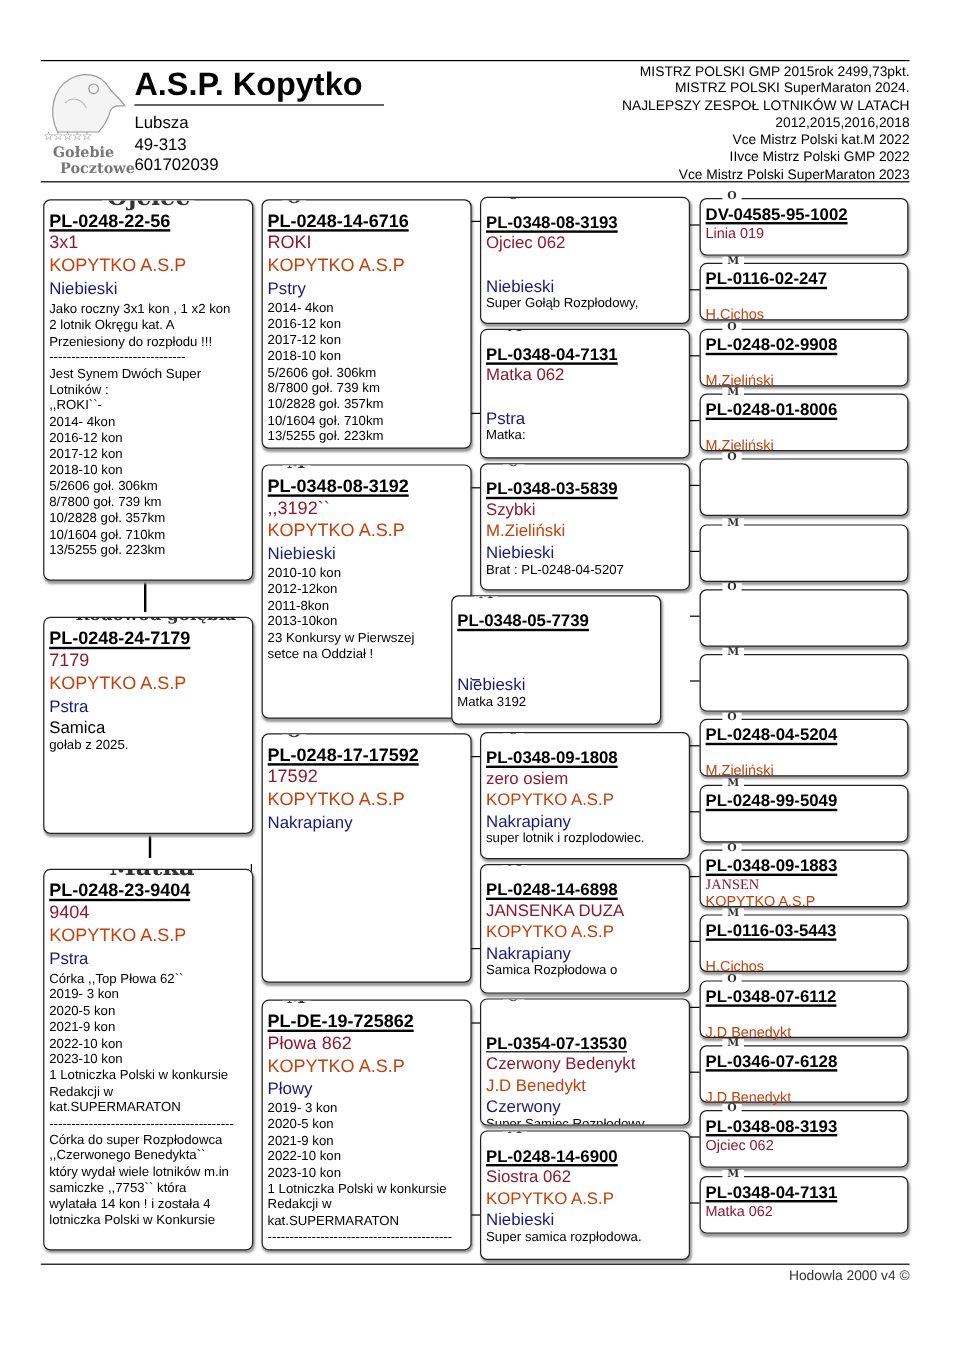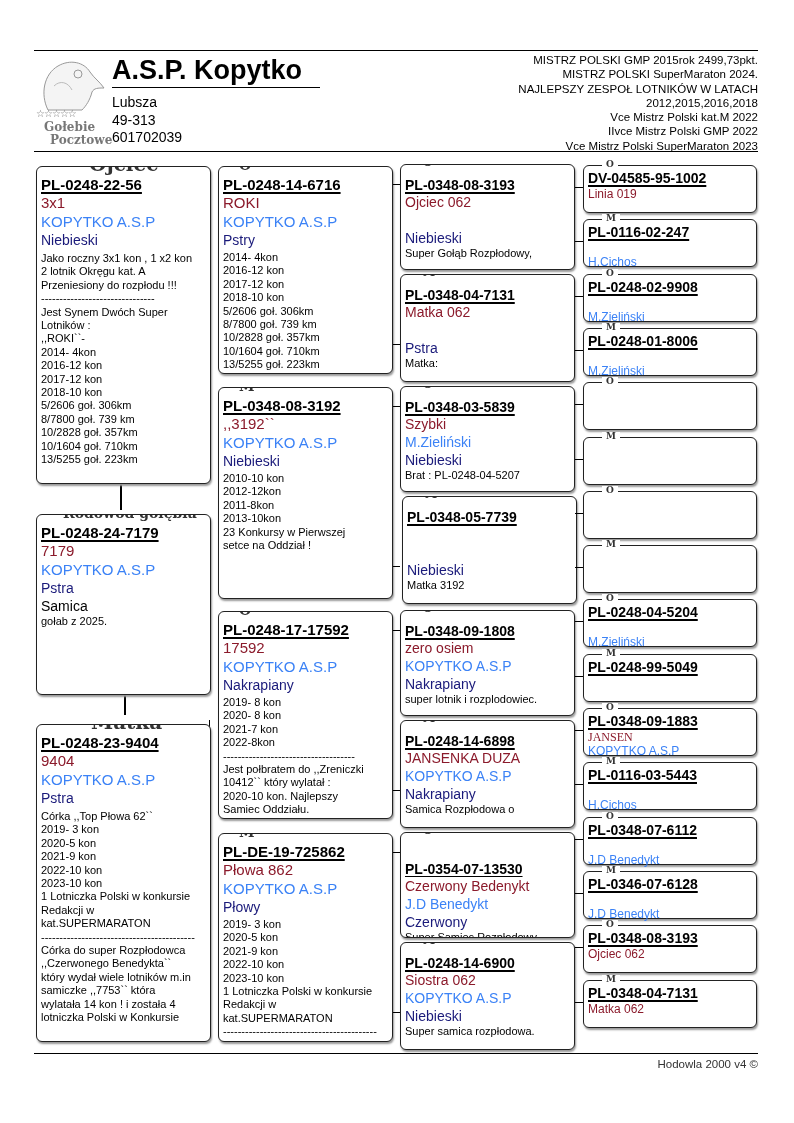--- a/index.html
+++ b/index.html
@@ -18,21 +18,21 @@
   .box.small { overflow:visible; }
   .lbl { position:absolute; background:#fff; font-family:"DejaVu Serif", serif; font-weight:bold; color:#333; padding:0 4px; line-height:1; }
   .lbl.big { font-size:20px; top:-13px; }
   .lbl.med { font-size:14px; top:-9px; }
   .lbl.sm { font-size:11px; top:-8px; }
   .lbl.xs { font-size:9px; top:-6px; }
   .ring { font-weight:bold; text-decoration:underline; text-decoration-thickness:2px; text-underline-offset:2px; white-space:nowrap; }
   .ring.l { font-size:15px; margin-top:9px; }
   .ring.s { font-size:14px; }
   .name { color:#8b1a2b; }
-  .breeder { color:#3b82f6; }
+  .breeder { color:#c2410c; }
   .color { color:#1a1a7a; }
   .note { font-size:11px; line-height:13.4px; white-space:pre-line; }
   .f15 { font-size:15px; line-height:19px; }
   .f14 { font-size:14px; line-height:18px; }
   .f12 { font-size:12px; line-height:14px; }
   .conn { position:absolute; background:#000; }
   .footer { position:absolute; right:36px; top:1058px; font-size:11.5px; color:#333; }
 </style>
 </head>
 <body>
@@ -154,29 +154,20 @@
 2013-10kon
 23 Konkursy w Pierwszej
 setce na Oddział !</div>
 </div>
 <div class="box" style="left:218px; top:611px; width:175px; height:208px;">
   <span class="lbl med" style="left:16px;">O</span>
   <div class="ring l">PL-0248-17-17592</div>
   <div class="name f15">17592</div>
   <div class="breeder f15">KOPYTKO A.S.P</div>
   <div class="color f14" style="margin-bottom:2px;">Nakrapiany</div>
-  <div class="note">2019- 8 kon
-2020- 8 kon
-2021-7 kon
-2022-8kon
-------------------------------------
-Jest połbratem do ,,Zreniczki
-10412`` który wylatał :
-2020-10 kon. Najlepszy
-Samiec Oddziału.</div>
 </div>
 <div class="box" style="left:218px; top:833px; width:175px; height:209px;">
   <span class="lbl med" style="left:16px;">M</span>
   <div class="ring l">PL-DE-19-725862</div>
   <div class="name f15">Płowa 862</div>
   <div class="breeder f15">KOPYTKO A.S.P</div>
   <div class="color f14" style="margin-bottom:2px;">Płowy</div>
   <div class="note">2019- 3 kon
 2020-5 kon
 2021-9 kon
@@ -209,21 +200,21 @@
     <div class="conn" style="left: 393px; top: 344px; width: 7px; height: 1px;"></div>
     <div class="box" style="left: 400px; top: 386px; width: 175px; height: 106px;">
       <span class="lbl sm" style="left:18px;">O</span>
       <div class="ring s" style="margin-top:12px;">PL-0348-03-5839</div>
       <div class="name f14" style="min-height:18px;">Szybki</div>
       <div class="breeder f14" style="min-height:18px;">M.Zieliński</div>
       <div class="color f14">Niebieski</div>
       <div class="note" style="white-space:nowrap;">Brat : PL-0248-04-5207</div>
     </div>
     <div class="conn" style="left: 393px; top: 406px; width: 7px; height: 1px;"></div>
-    <div class="box" style="left: 402px; top: 496px; width: 175px; height: 108px;">
+    <div class="box" style="left: 376px; top: 496px; width: 175px; height: 108px;">
       <span class="lbl sm" style="left:18px;">M</span>
       <div class="ring s" style="margin-top:12px;">PL-0348-05-7739</div>
       <div class="name f14" style="min-height:18px;"></div>
       <div class="breeder f14" style="min-height:18px;"></div>
       <div class="color f14">Niebieski</div>
       <div class="note" style="white-space:nowrap;">Matka 3192</div>
     </div>
     <div class="conn" style="left: 393px; top: 566px; width: 7px; height: 1px;"></div>
     <div class="box" style="left: 400px; top: 610px; width: 175px; height: 106px;">
       <span class="lbl sm" style="left:18px;">O</span>

